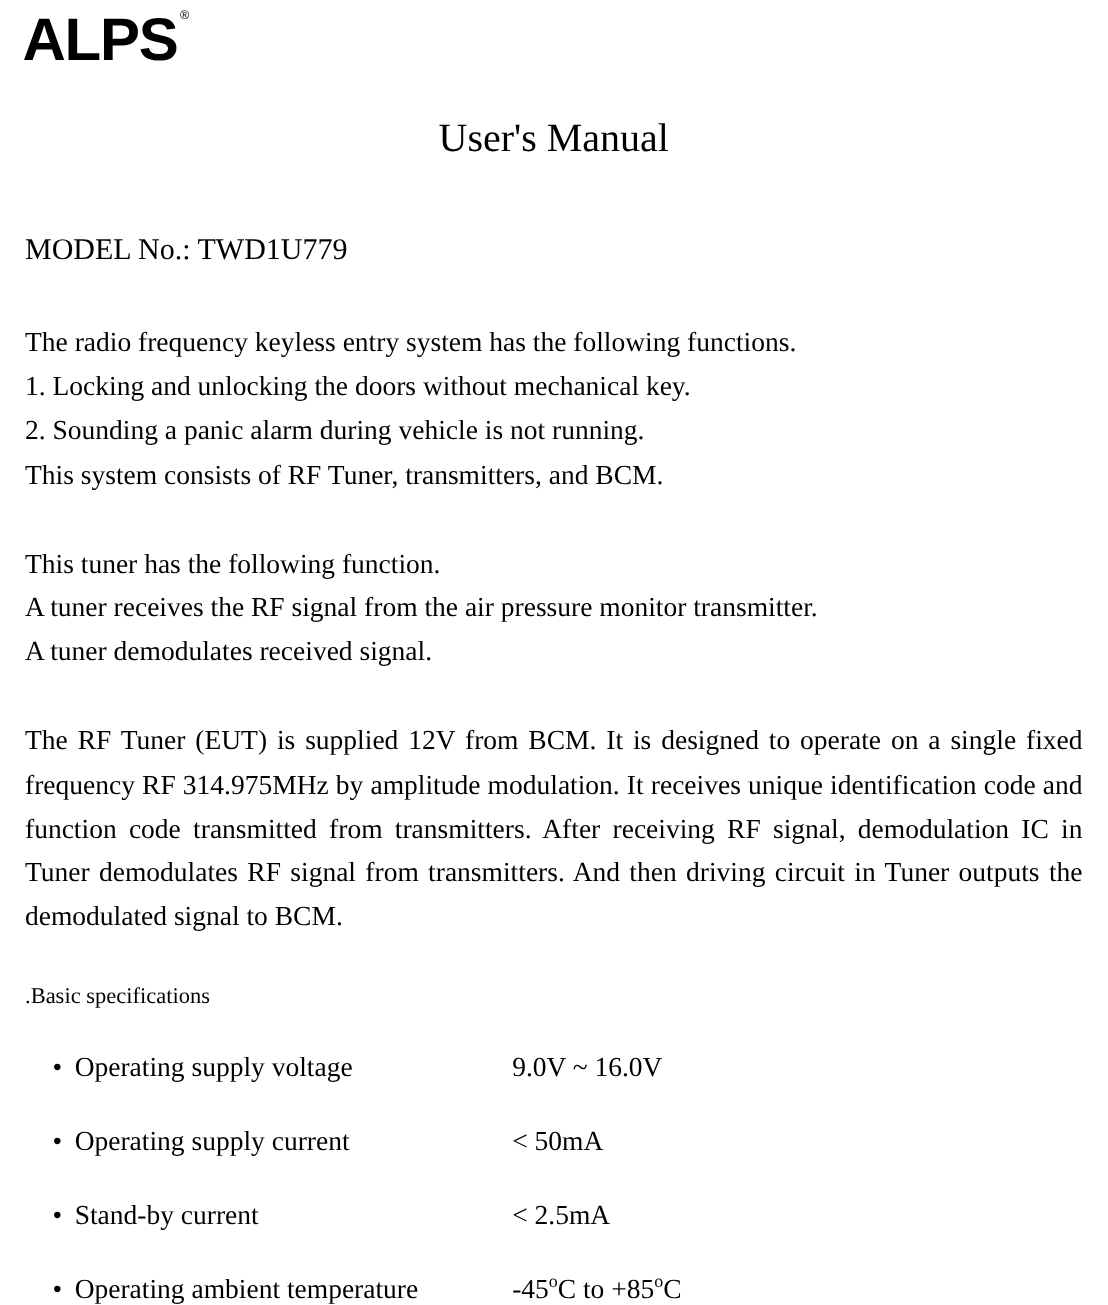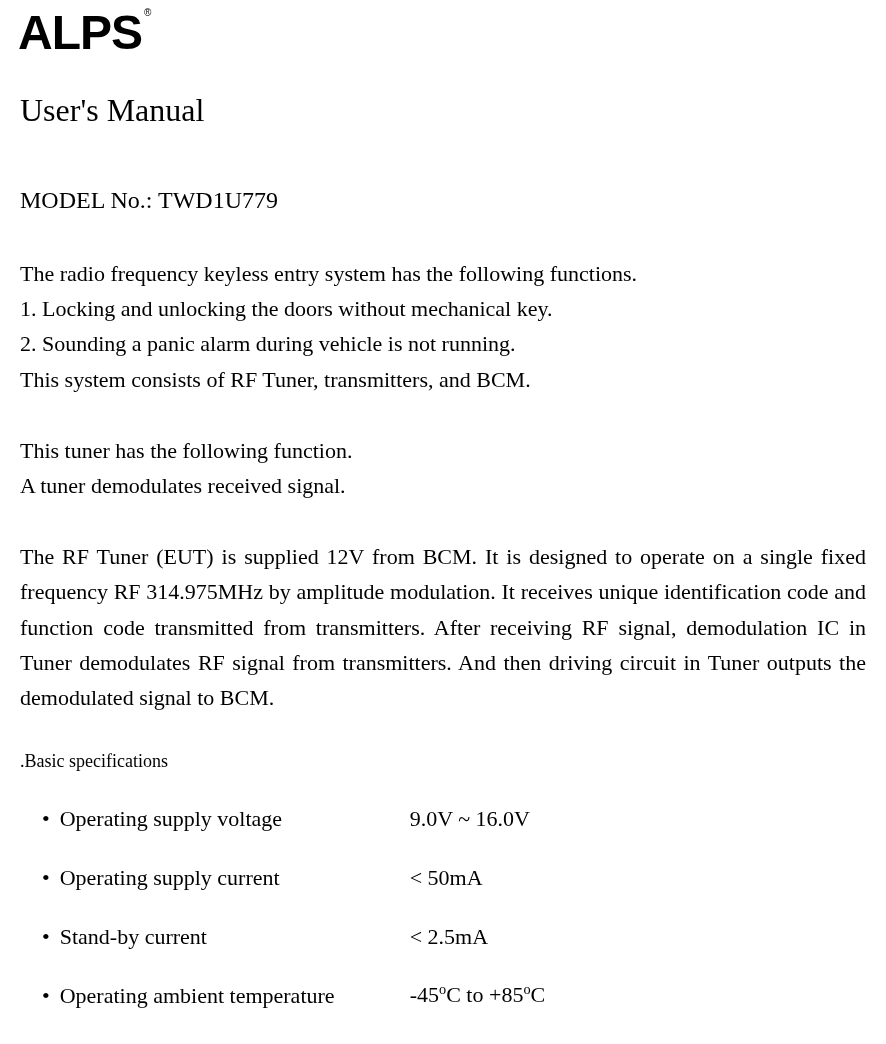--- a/index.html
+++ b/index.html
@@ -24,21 +24,21 @@
       text-align: right;
     }
     .logo-r {
       font-size: 10px;
       position: relative;
       top: -33px;
       left: 2px;
       font-weight: normal;
     }
     .title {
-      text-align: left;
+      text-align: center;
       font-size: 32px;
       font-weight: normal;
       margin-top: 32px;
       margin-bottom: 58px;
     }
     .model {
       font-size: 24px;
       margin-bottom: 42px;
     }
     .para {
@@ -94,20 +94,21 @@
 
 <div class="block">
   <div class="para">The radio frequency keyless entry system has the following functions.</div>
   <div class="para">1. Locking and unlocking the doors without mechanical key.</div>
   <div class="para">2. Sounding a panic alarm during vehicle is not running.</div>
   <div class="para">This system consists of RF Tuner, transmitters, and BCM.</div>
 </div>
 
 <div class="block">
   <div class="para">This tuner has the following function.</div>
+  <div class="para">A tuner receives the RF signal from the air pressure monitor transmitter.</div>
   <div class="para">A tuner demodulates received signal.</div>
 </div>
 
 <div class="block">
   <div class="para justify">The RF Tuner (EUT) is supplied 12V from BCM. It is designed to operate on a single fixed frequency RF 314.975MHz by amplitude modulation. It receives unique identification code and function code transmitted from transmitters. After receiving RF signal, demodulation IC in Tuner demodulates RF signal from transmitters. And then driving circuit in Tuner outputs the demodulated signal to BCM.</div>
 </div>
 
 <div class="specs-heading">.Basic specifications</div>
 
 <div class="specs">

